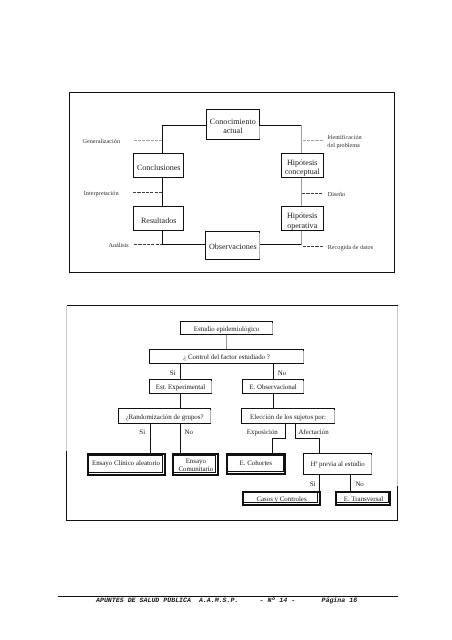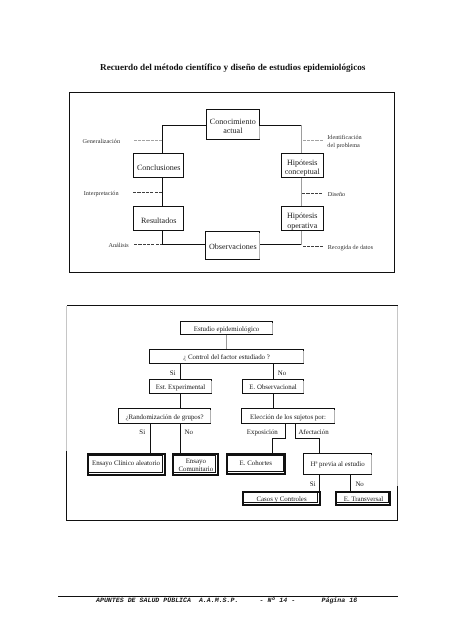--- a/index.html
+++ b/index.html
@@ -12,21 +12,20 @@
   .footer-rule{position:absolute;left:57.5px;top:595.5px;width:340px;height:1px;background:#111;}
   .ftxt{position:absolute;font-family:"Liberation Mono",monospace;font-size:6.6px;font-weight:bold;font-style:italic;color:#141414;white-space:pre;}
   .f-left{left:96px;top:597.2px;}
   .f-mid{left:259.5px;top:597.2px;}
   .f-right{left:321.5px;top:597.2px;}
 </style>
 </head>
 <body>
 
 <div class="page">
-  <div class="title">Recuerdo del método científico y diseño de estudios epidemiológicos</div>
 
   <svg class="fig1" width="452" height="640" viewBox="0 0 452 640">
     <g fill="none" stroke="#111" stroke-width="1" shape-rendering="crispEdges">
       <rect x="69.5" y="92.5" width="325" height="180"></rect>
 
       <path d="M206 125 H162.5 V153"></path>
       <path d="M259 125 H301.5"></path>
       <path d="M301.5 125 V153" stroke="#9d9d9d"></path>
       <path d="M162.5 177 V206.5"></path>
       <path d="M301.5 177.5 V206.5" stroke="#9d9d9d"></path>

